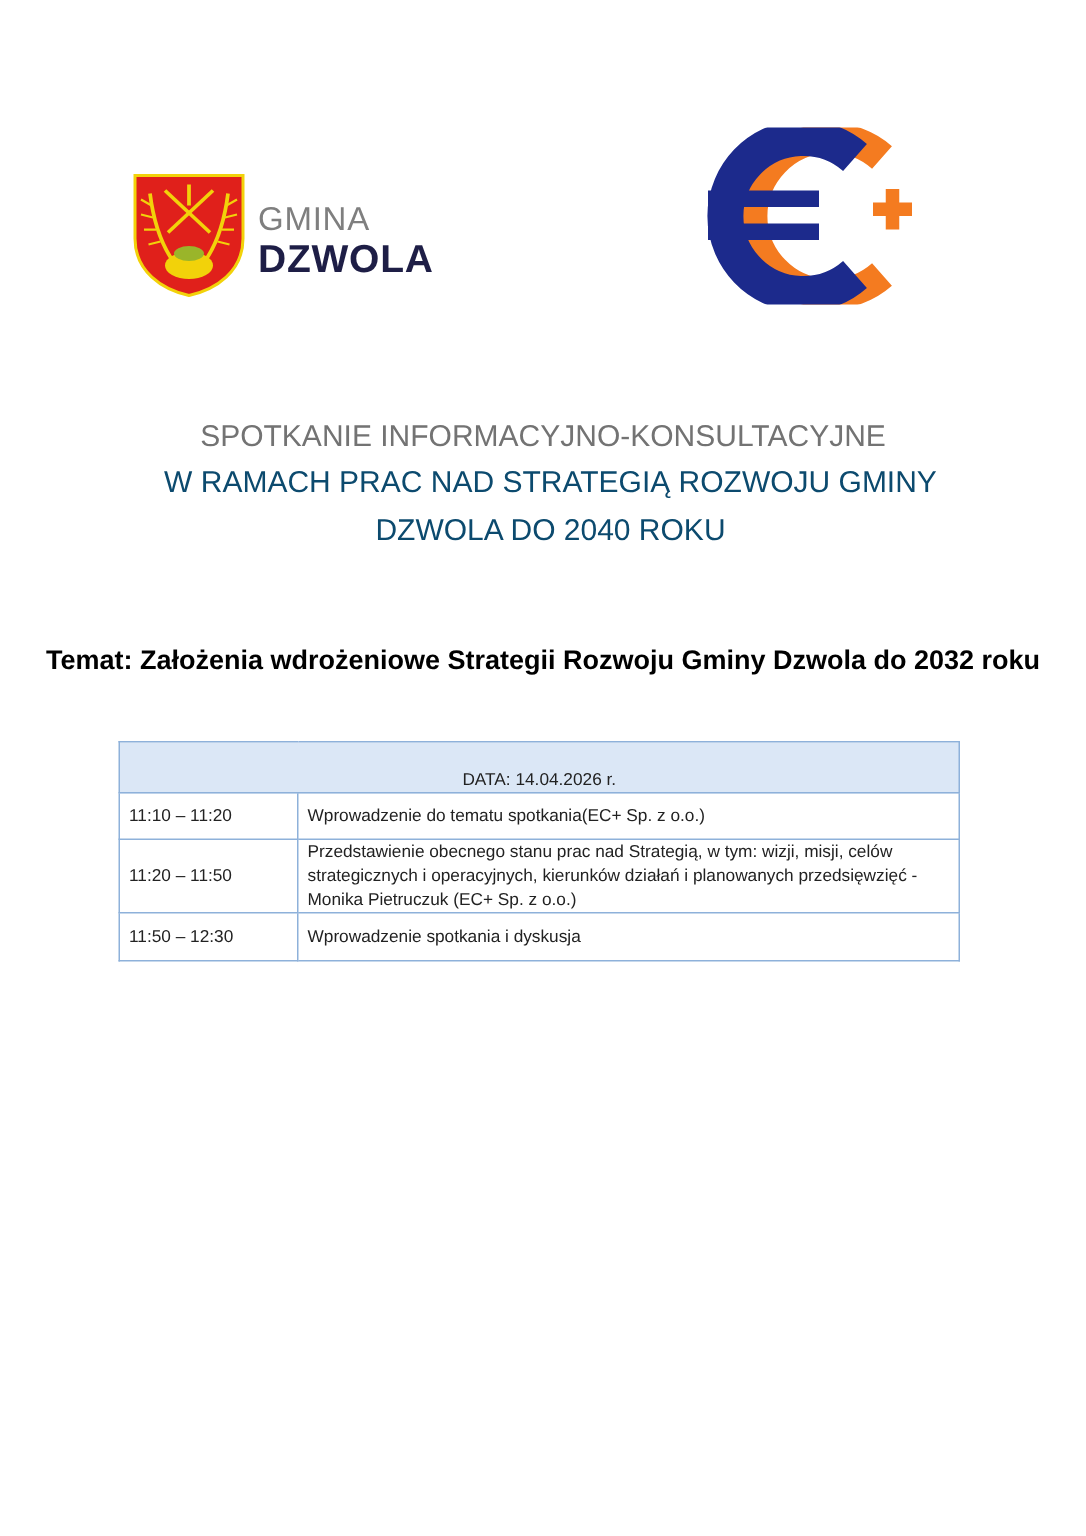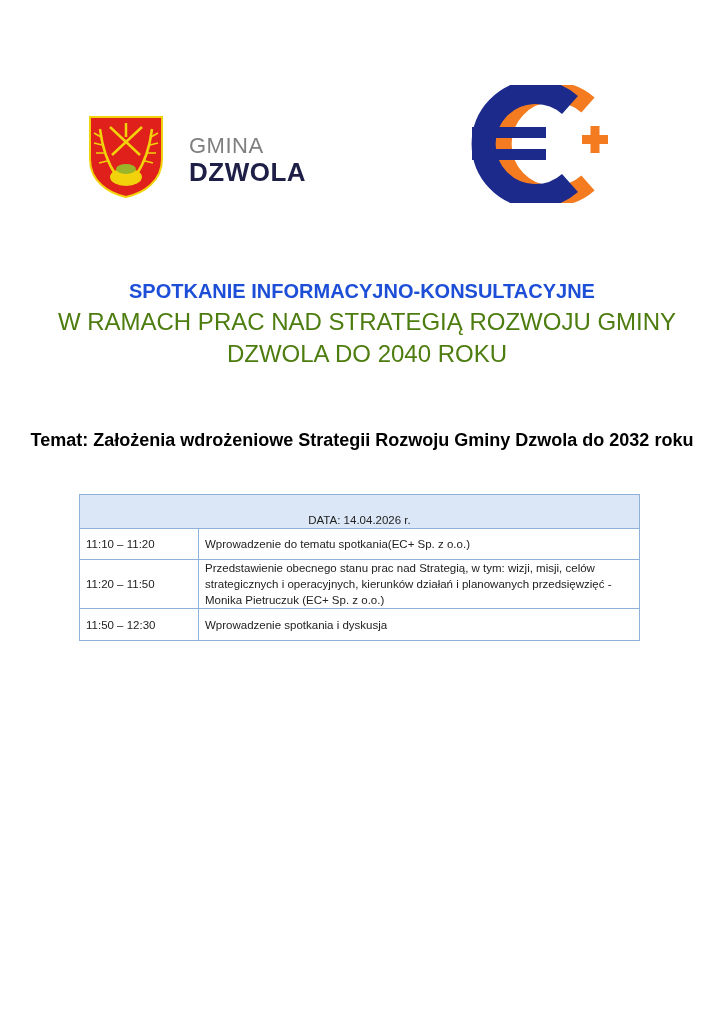--- a/index.html
+++ b/index.html
@@ -1,28 +1,28 @@
 <!DOCTYPE html>
 <html><head>
 <meta charset="utf-8">
 <style>
   html, body { margin: 0; padding: 0; }
   body {
     width: 724px; height: 1024px; background: #ffffff; position: relative; overflow: hidden;
     font-family: "Liberation Sans", "DejaVu Sans", sans-serif; color: #111;
   }
   .crest { position: absolute; left: 88px; top: 115px; width: 76px; height: 84px; }
-  .gmina-text { position: absolute; left: 189px; top: 135px; }
+  .gmina-text { position: absolute; left: 172px; top: 135px; }
   .gmina-top { font-size: 22px; color: #7f7f7f; letter-spacing: 0.5px; line-height: 22px; }
   .gmina-bottom { font-size: 26px; font-weight: bold; color: #1e1e46; letter-spacing: 0.5px; line-height: 30px; text-align: center; }
   .ec-logo { position: absolute; left: 470px; top: 85px; width: 140px; height: 118px; }
 
   .title-block { position: absolute; left: 0; width: 724px; top: 276px; text-align: center; }
-  .title-line1 { font-size: 20px; font-weight: bold; line-height: 30px; color: #1d4ed8; }
-  .title-line2 { font-size: 24px; line-height: 32px; color: #4d7c0f; margin-left: 10px; }
+  .title-line1 { font-size: 20px; font-weight: normal; line-height: 30px; color: #737373; }
+  .title-line2 { font-size: 20px; line-height: 32px; color: #0c4a6e; margin-left: 10px; }
   .topic { position: absolute; left: 0; width: 724px; top: 430px; text-align: center; font-size: 18px; font-weight: bold; color: #000; }
 
   table.agenda {
     position: absolute; left: 79px; top: 494px; width: 561px;
     border-collapse: collapse; font-size: 11.5px; color: #222; border-radius: 23px;
   }
   table.agenda td, table.agenda th { border: 1.5px solid #8eb1da; padding: 0 6px; }
   table.agenda th {
     background: #dbe7f6; height: 31px; font-weight: normal; vertical-align: bottom;
     padding-bottom: 2px; text-align: center; font-size: 11.5px;

